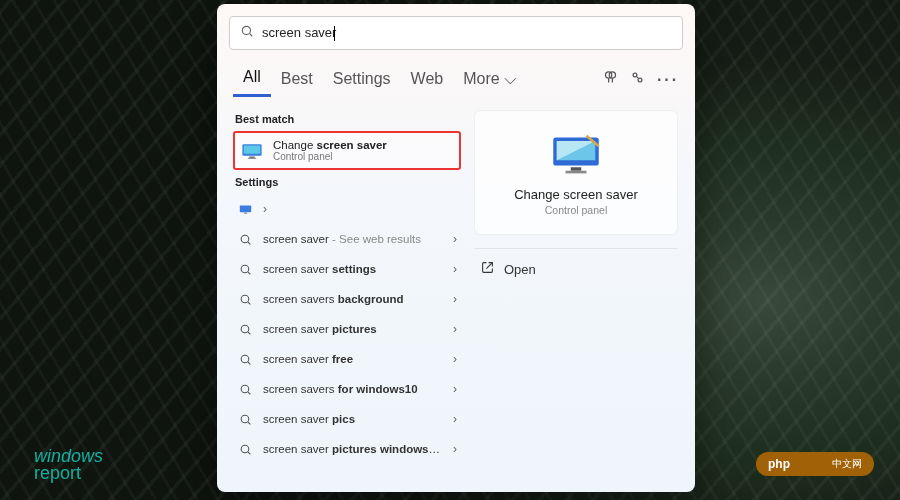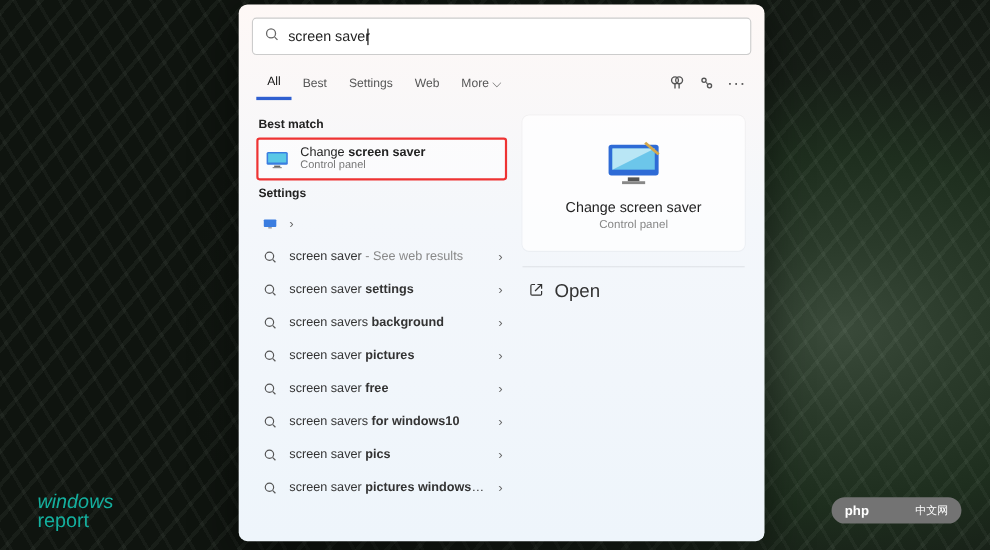--- a/index.html
+++ b/index.html
@@ -13,21 +13,21 @@
   .wallpaper::after { background: repeating-linear-gradient(60deg, rgba(220,230,220,0.04) 0 3px, rgba(0,0,0,0) 3px 18px);
     transform: none; }
   .search-panel { position: absolute; left: 217px; top: 4px; width: 478px; height: 488px;
     background: linear-gradient(180deg, #fef8f6 0%, #f4f7fb 40%, #eef5fb 100%);
     border-radius: 8px; box-shadow: 0 10px 40px rgba(0,0,0,0.5); padding: 12px 12px 8px; display:flex; flex-direction:column; }
   .search-box { display:flex; align-items:center; height:34px; background:#fff; border:1px solid #ccc;
     border-radius:4px; padding:0 10px; gap:8px; }
   .search-box svg { width:14px; height:14px; opacity:0.6; }
   .search-input { border:none; outline:none; font-size:13px; flex:1; color:#222; }
   .cursor { display:inline-block; width:1px; height:15px; background:#000; vertical-align:middle; margin-left:-2px; }
-  .tabs-row { display:flex; align-items:center; margin-top:12px; padding:0 4px; font-size:11px; color:#555; }
+  .tabs-row { display:flex; align-items:center; margin-top:12px; padding:0 4px; font-size:16px; color:#555; }
   .tab { padding:6px 10px 8px; cursor:pointer; }
   .tab.active { color:#111; border-bottom:3px solid #2f5fd0; font-weight:500; }
   .tabs-spacer { flex:1; }
   .tabs-icons { display:flex; gap:12px; align-items:center; color:#555; }
   .tabs-icons svg { width:15px; height:15px; }
   .dots { letter-spacing:2px; font-weight:bold; }
   .body-row { display:flex; flex:1; margin-top:6px; min-height:0; }
   .left-col { width:236px; padding:4px 4px 0 4px; overflow:hidden; }
   .right-col { flex:1; padding:8px 6px 0 10px; }
   .section-label { font-size:11px; font-weight:600; color:#222; margin:6px 0 6px 2px; }
@@ -43,26 +43,26 @@
   .li-text { font-size:11.5px; color:#333; flex:1; white-space:nowrap; overflow:hidden; text-overflow:ellipsis; }
   .li-text b { font-weight:600; }
   .li-text .hint { color:#888; }
   .chev { color:#666; font-size:12px; }
   .preview-card { background:rgba(255,255,255,0.75); border-radius:6px; padding:22px 10px 18px;
     display:flex; flex-direction:column; align-items:center; box-shadow:0 0 0 1px rgba(0,0,0,0.03); }
   .preview-card .big-ico { width:56px; height:44px; margin-bottom:10px; }
   .preview-card .pt1 { font-size:13px; color:#222; }
   .preview-card .pt2 { font-size:10.5px; color:#888; margin-top:2px; }
   .divider { height:1px; background:rgba(0,0,0,0.08); margin:14px 0 8px; }
-  .open-row { display:flex; align-items:center; gap:10px; padding:4px 6px; font-size:17px; color:#333; cursor:pointer; border-radius:4px; }
+  .open-row { display:flex; align-items:center; gap:10px; padding:4px 6px; font-size:13px; color:#333; cursor:pointer; border-radius:4px; }
   .open-row svg { width:13px; height:13px; }
   .wm-logo { position:absolute; left:34px; bottom:18px; color:#14b8a6; font-size:18px; line-height:0.95;
     font-style:italic; font-weight:300; opacity:0.95; }
   .wm-logo .r { font-weight:500; font-style:normal; }
-  .php-badge { position:absolute; right:26px; bottom:24px; background:#737373; color:#fff;
+  .php-badge { position:absolute; right:26px; bottom:24px; background:#a16207; color:#fff;
     border-radius:16px; padding:5px 12px; font-size:12px; font-weight:600; display:flex; align-items:center; gap:4px; }
   .php-badge .cn { font-size:10px; font-weight:400;margin-left:38px; }
 </style>
 </head>
 <body>
 
 <div class="wallpaper"></div>
 
 <div class="search-panel">
 

